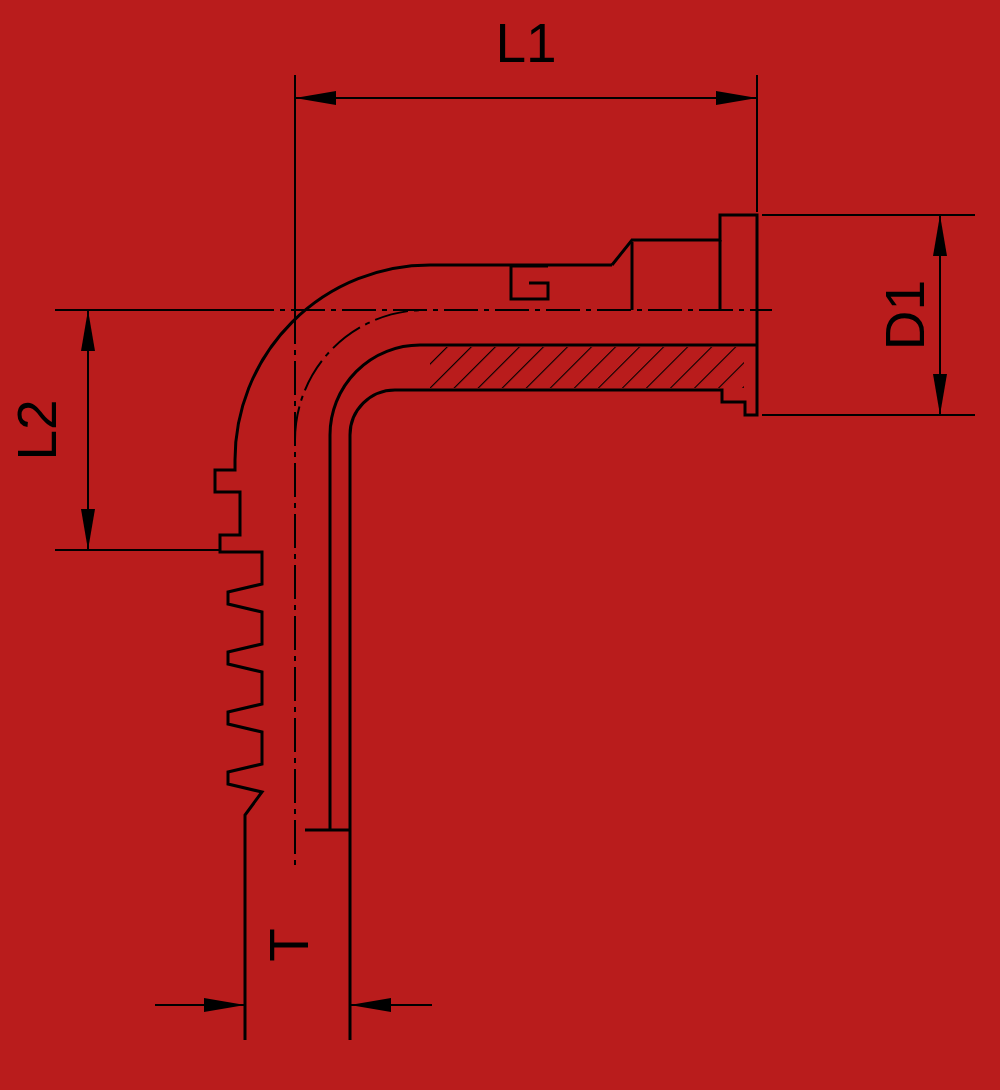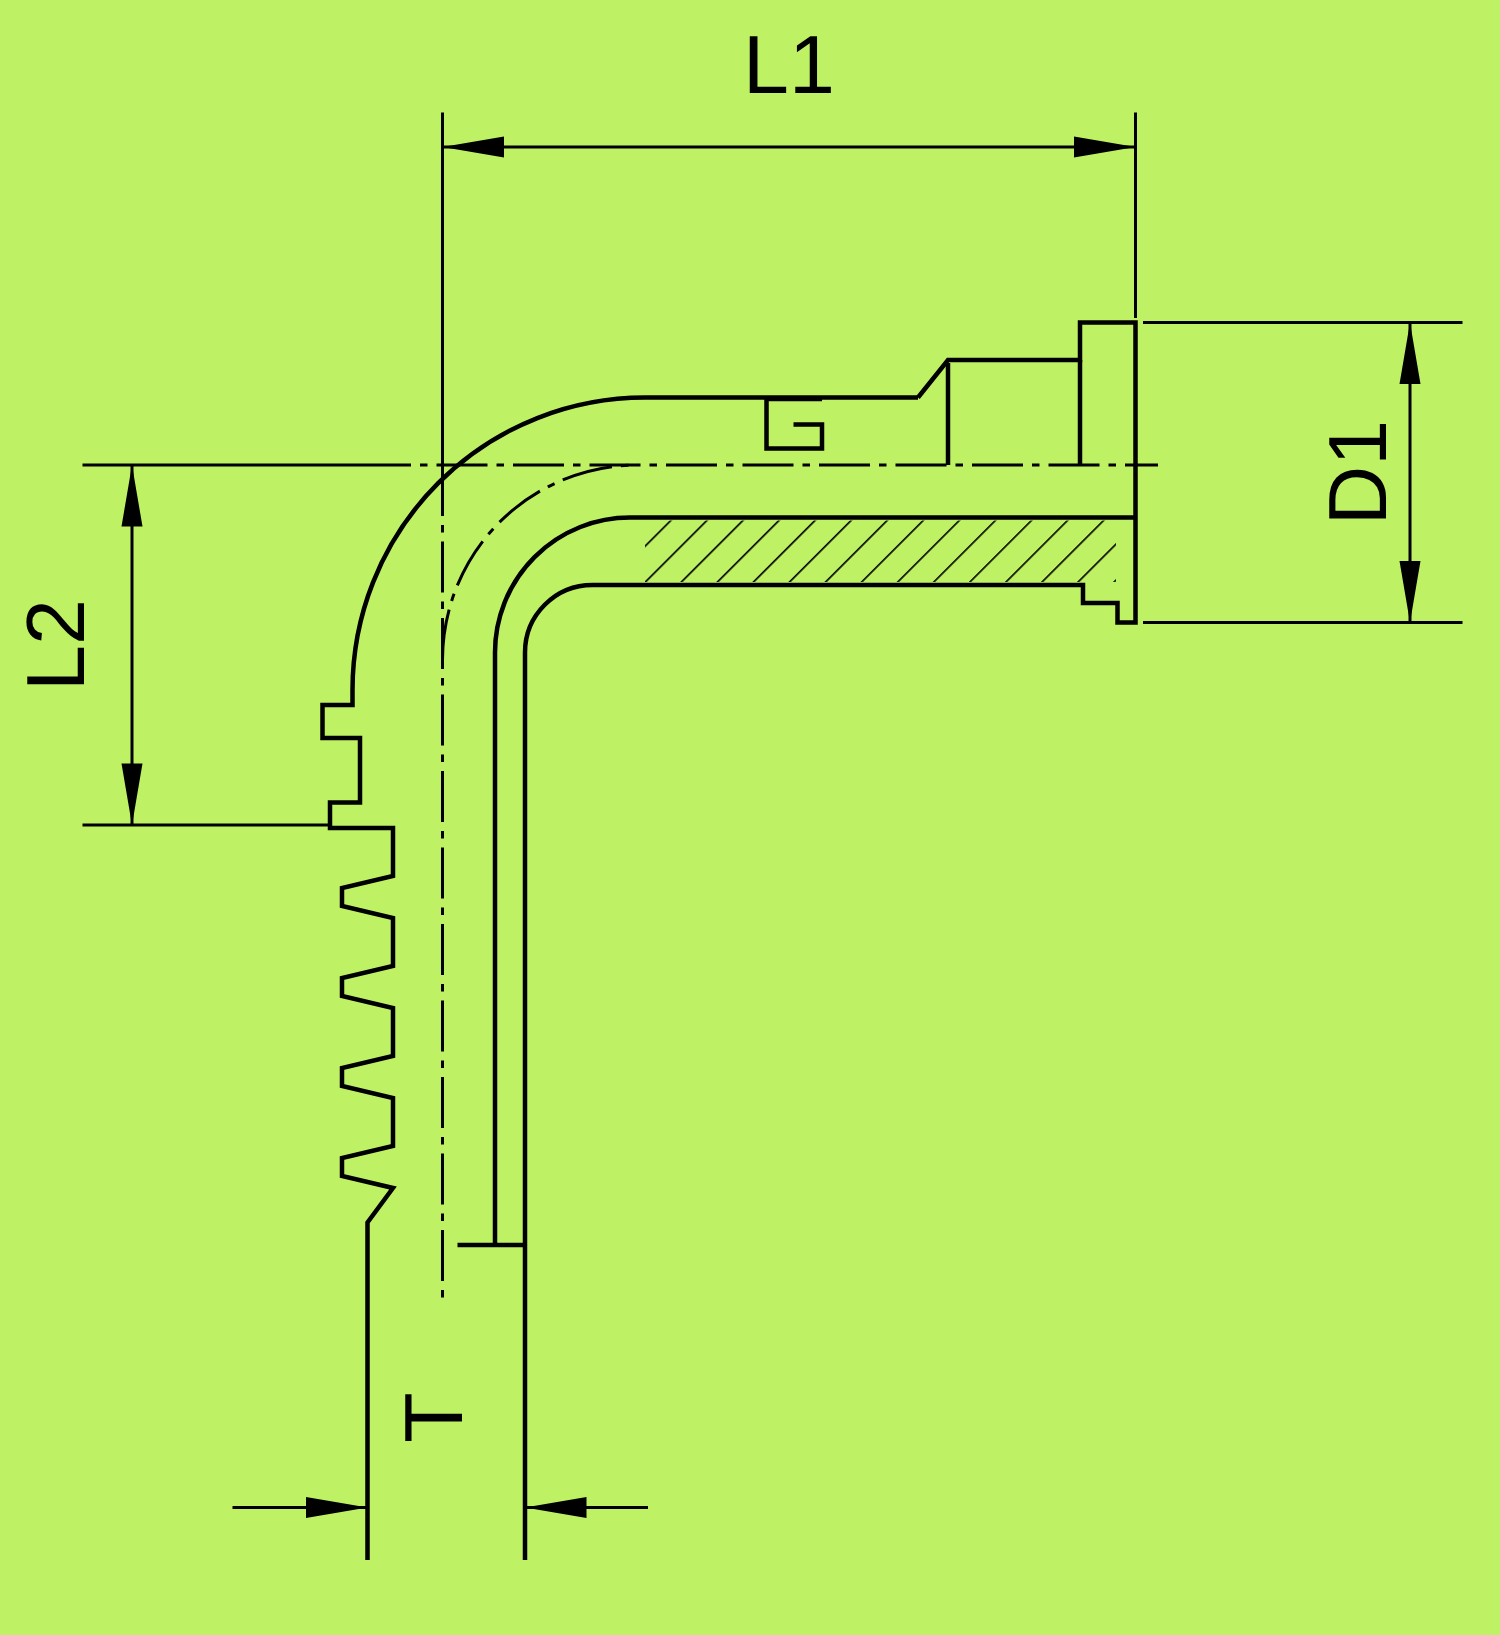--- a/index.html
+++ b/index.html
@@ -3,21 +3,21 @@
 <meta charset="utf-8">
 <style>
   html, body {
     margin: 0;
     padding: 0;
     background: #ffffff;
   }
   .drawing-wrap {
     width: 1000px;
     height: 1090px;
-    background: #bef264;
+    background: #b91c1c;
     position: relative;
     overflow: hidden;
   }
   svg { display: block; }
   text.dim-label {
     font-family: "Liberation Sans", sans-serif;
     font-size: 55px;
     fill: #000000;
   }
   .part-line   { stroke: #000000; stroke-width: 3;   fill: none; stroke-linejoin: miter; }

